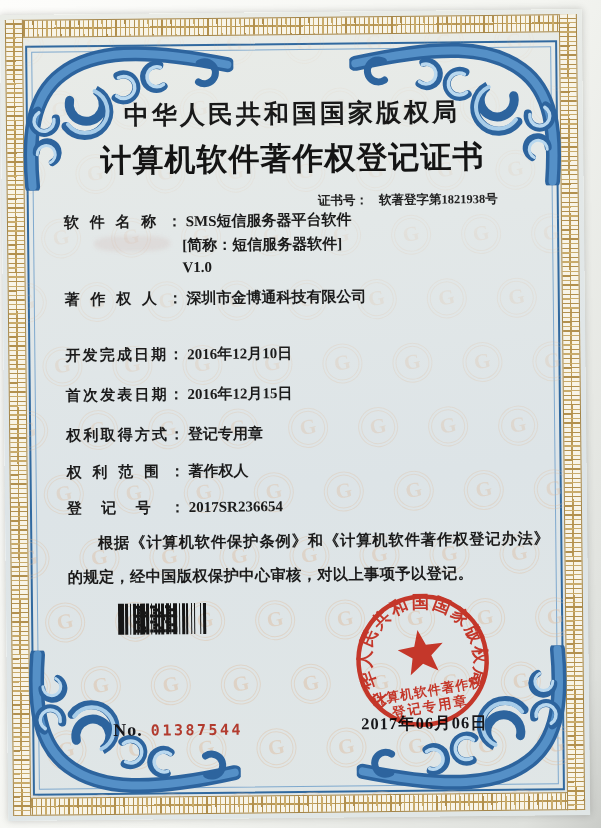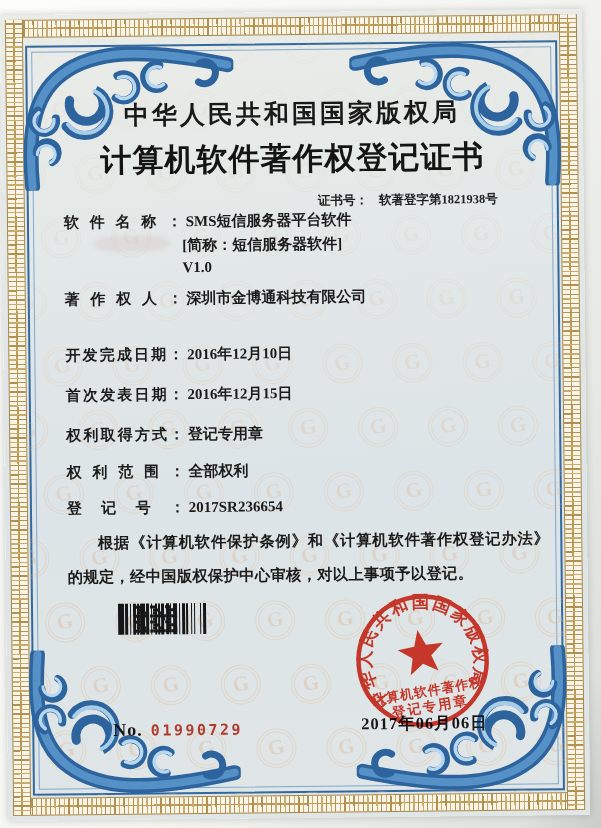--- a/index.html
+++ b/index.html
@@ -280,21 +280,21 @@
       <span class="fvalue">2016年12月15日</span>
     </div>
 
     <div class="frow" style="top:412px">
       <span class="flabel">权利取得方式：</span>
       <span class="fvalue">登记专用章</span>
     </div>
 
     <div class="frow" style="top:449px">
       <span class="flabel">权利范围：</span>
-      <span class="fvalue">全部权利</span>
+      <span class="fvalue">著作权人</span>
     </div>
 
     <div class="frow" style="top:485px">
       <span class="flabel">登记号：</span>
       <span class="fvalue">2017SR236654</span>
     </div>
 
     <p class="statement">根据《计算机软件保护条例》和《计算机软件著作权登记办法》的规定，经中国版权保护中心审核，对以上事项予以登记。</p>
 
     <div class="barcode">
@@ -406,21 +406,21 @@
           <i style="left: 37.2px; top: 18px;"></i>
           <i style="left: 37.2px; top: 24px;"></i>
           <i style="left: 40.3px; top: 6px;"></i>
           <i style="left: 40.3px; top: 9px;"></i>
           <i style="left: 40.3px; top: 21px;"></i>
           <i style="left: 40.3px; top: 24px;"></i>
         </div>
       </div>
 
     <div class="serial">
-      <span class="no">No.</span><span class="digits">01990729</span>
+      <span class="no">No.</span><span class="digits">01387544</span>
     </div>
 
     <div class="issue-date">2017年06月06日</div>
 
     <svg class="seal" viewBox="0 0 140 140">
       <defs>
         <path id="sealArc" d="M 33.2,106 A 52,52 0 1 1 106.8,106" fill="none"></path>
       </defs>
       <circle cx="70" cy="70" r="64" fill="none" stroke="#e03222" stroke-width="4.5"></circle>
       <polygon points="70,39 75.9,54.9 92.8,55.6 79.5,66.1 84.1,82.4 70,73 55.9,82.4 60.5,66.1 47.2,55.6 64.1,54.9" fill="#e03222"></polygon>

